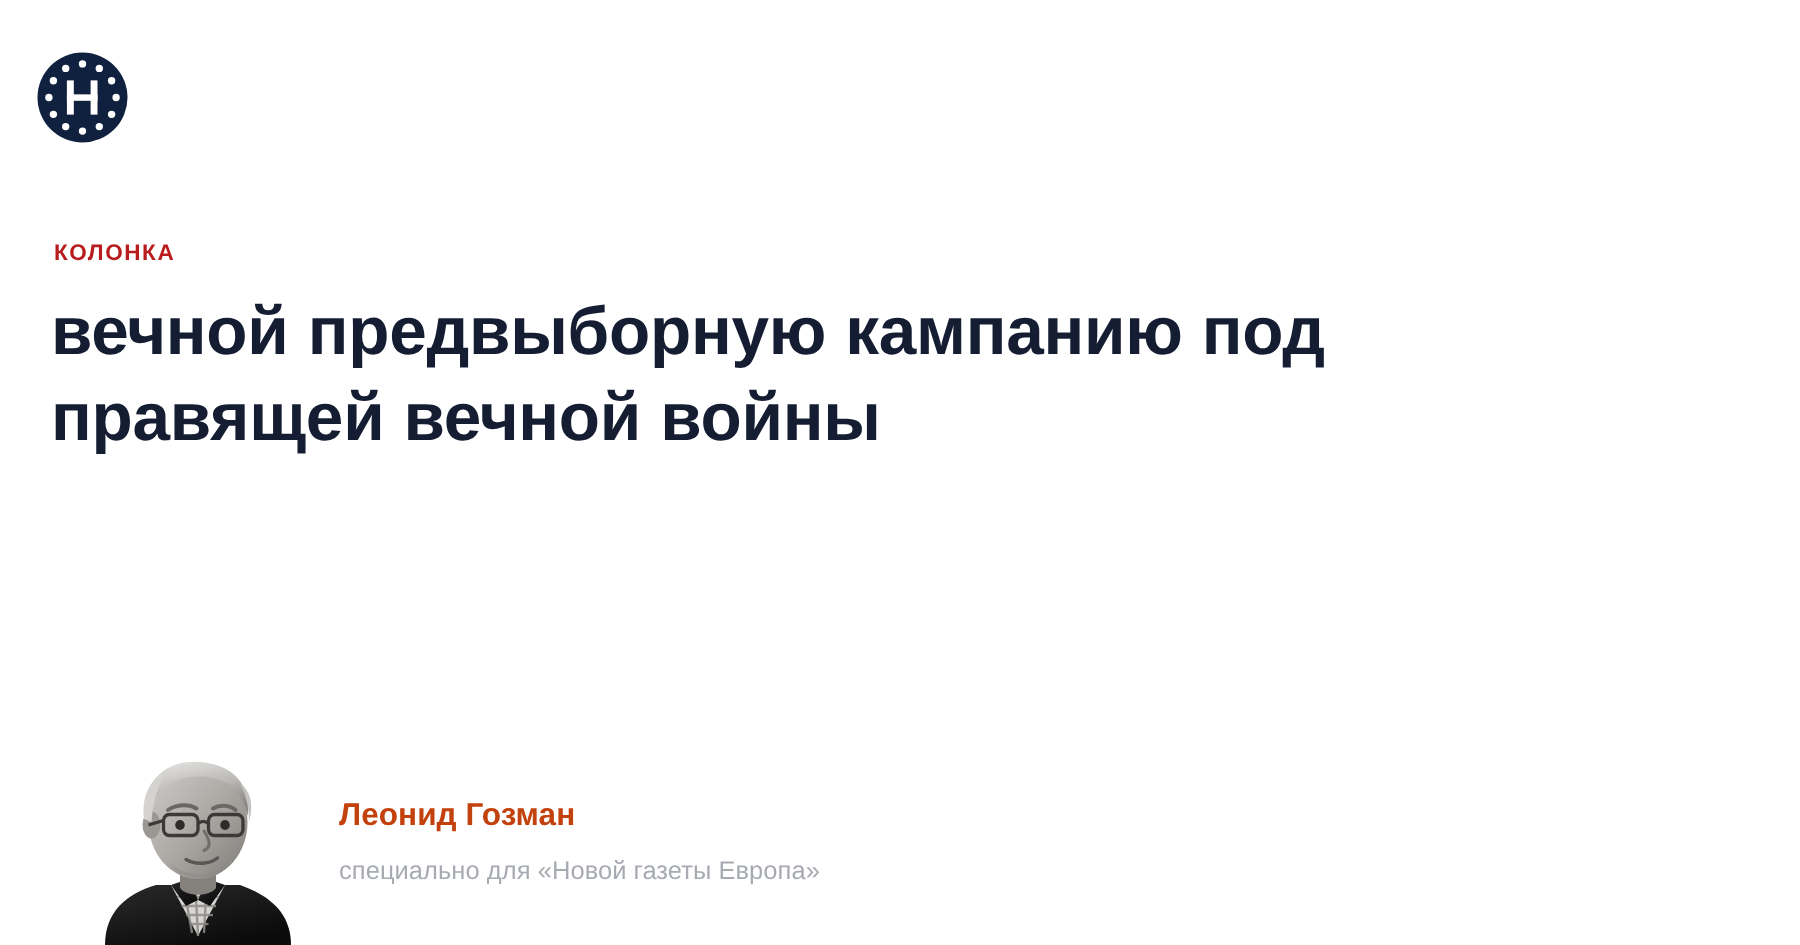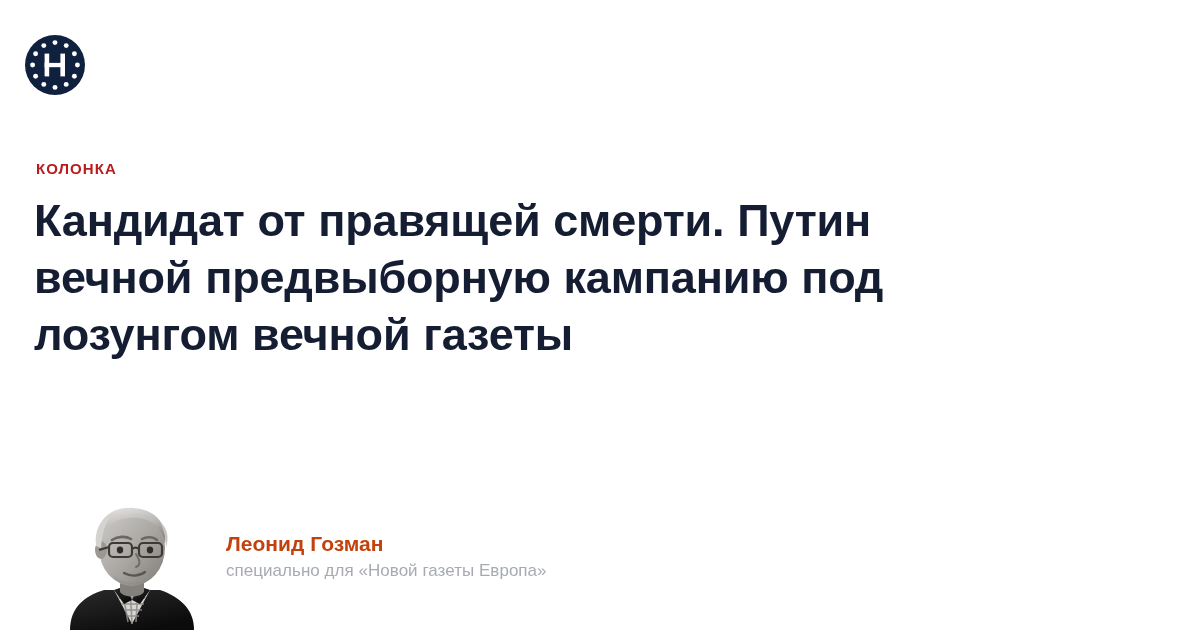--- a/index.html
+++ b/index.html
@@ -103,21 +103,21 @@
   }
   .author-name {
     font-size: 21px;
     font-weight: 700;
     line-height: 26px;
     color: #c2410c;
     letter-spacing: 0.002em;
     white-space: nowrap;
   }
   .author-note {
-    margin-top: 3px;
+    margin-top: 13px;
     font-size: 17px;
     font-weight: 400;
     line-height: 22px;
     color: #a7abb1;
     letter-spacing: 0.002em;
     white-space: nowrap;
     text-align: center;
   }
 </style>
 </head>
@@ -146,23 +146,22 @@
         <rect x="20.6" y="19.6" width="4.6" height="22.8"></rect>
         <rect x="36.4" y="19.6" width="4.6" height="22.8"></rect>
         <rect x="20.6" y="28.9" width="20.4" height="4.3"></rect>
       </g>
     </svg>
   </div>
 
   <div class="kicker">КОЛОНКА</div>
 
   <h1 class="headline">
-    <span class="hl-line">Кандидат от правящей смерти. Путин</span>
     <span class="hl-line">вечной предвыборную кампанию под</span>
-    <span class="hl-line">лозунгом вечной газеты</span>
+    <span class="hl-line">правящей вечной войны</span>
   </h1>
 
   <div class="author-row">
 
     <div class="avatar">
       <svg viewBox="0 0 128 130" aria-hidden="true">
         <defs>
           <linearGradient id="skin" x1="0" y1="0" x2="1" y2="1">
             <stop offset="0%" stop-color="#cfcdca"></stop>
             <stop offset="55%" stop-color="#a9a6a2"></stop>

